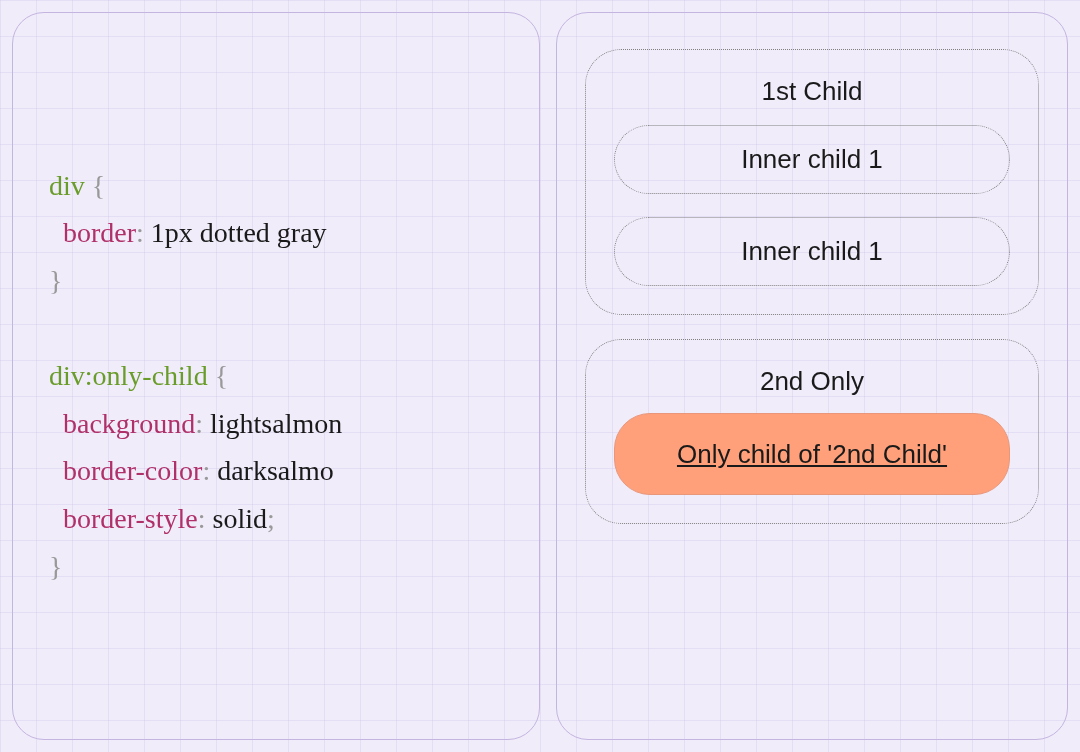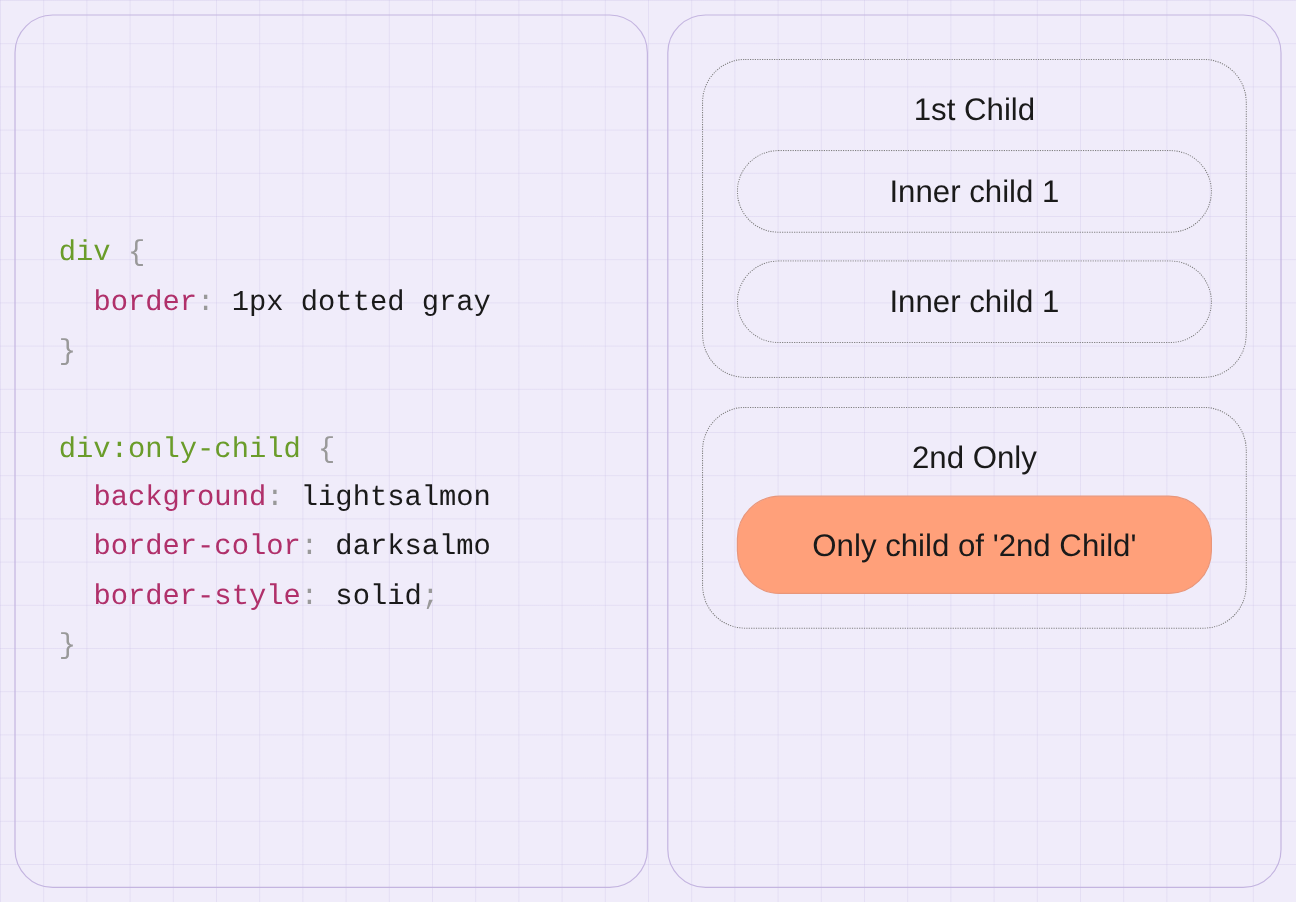--- a/index.html
+++ b/index.html
@@ -39,22 +39,22 @@
 
     .preview-panel {
       flex: 1;
       padding: 36px 28px;
       display: flex;
       flex-direction: column;
       gap: 24px;
     }
 
     pre {
-      font-family: Liberation Mono, monospace;
-      font-size: 24px;
+      font-family: Liberation Serif, serif;
+      font-size: 28px;
       line-height: 1.7;
       white-space: pre;
       color: #1a1a1a;
     }
 
     .tok-selector { color: #6a9c2a; }
     .tok-pseudo { color: #6a9c2a; }
     .tok-punct { color: #999999; }
     .tok-prop { color: #b0306a; }
     .tok-colon { color: #999999; }
@@ -91,20 +91,21 @@
     }
 
     .only-child {
       background: #ffa07a;
       border: 1px solid #e9967a;
       border-radius: 36px;
       padding: 22px 28px;
       font-size: 26px;
       line-height: 1.4;
       margin-top: 8px;
+      text-decoration: underline;
     }
   </style>
 </head>
 <body>
 
 <div class="panel code-panel">
 <pre><span class="tok-selector">div</span> <span class="tok-punct">{</span>
   <span class="tok-prop">border</span><span class="tok-colon">:</span> <span class="tok-val">1px dotted gray</span>
 <span class="tok-punct">}</span>
 

